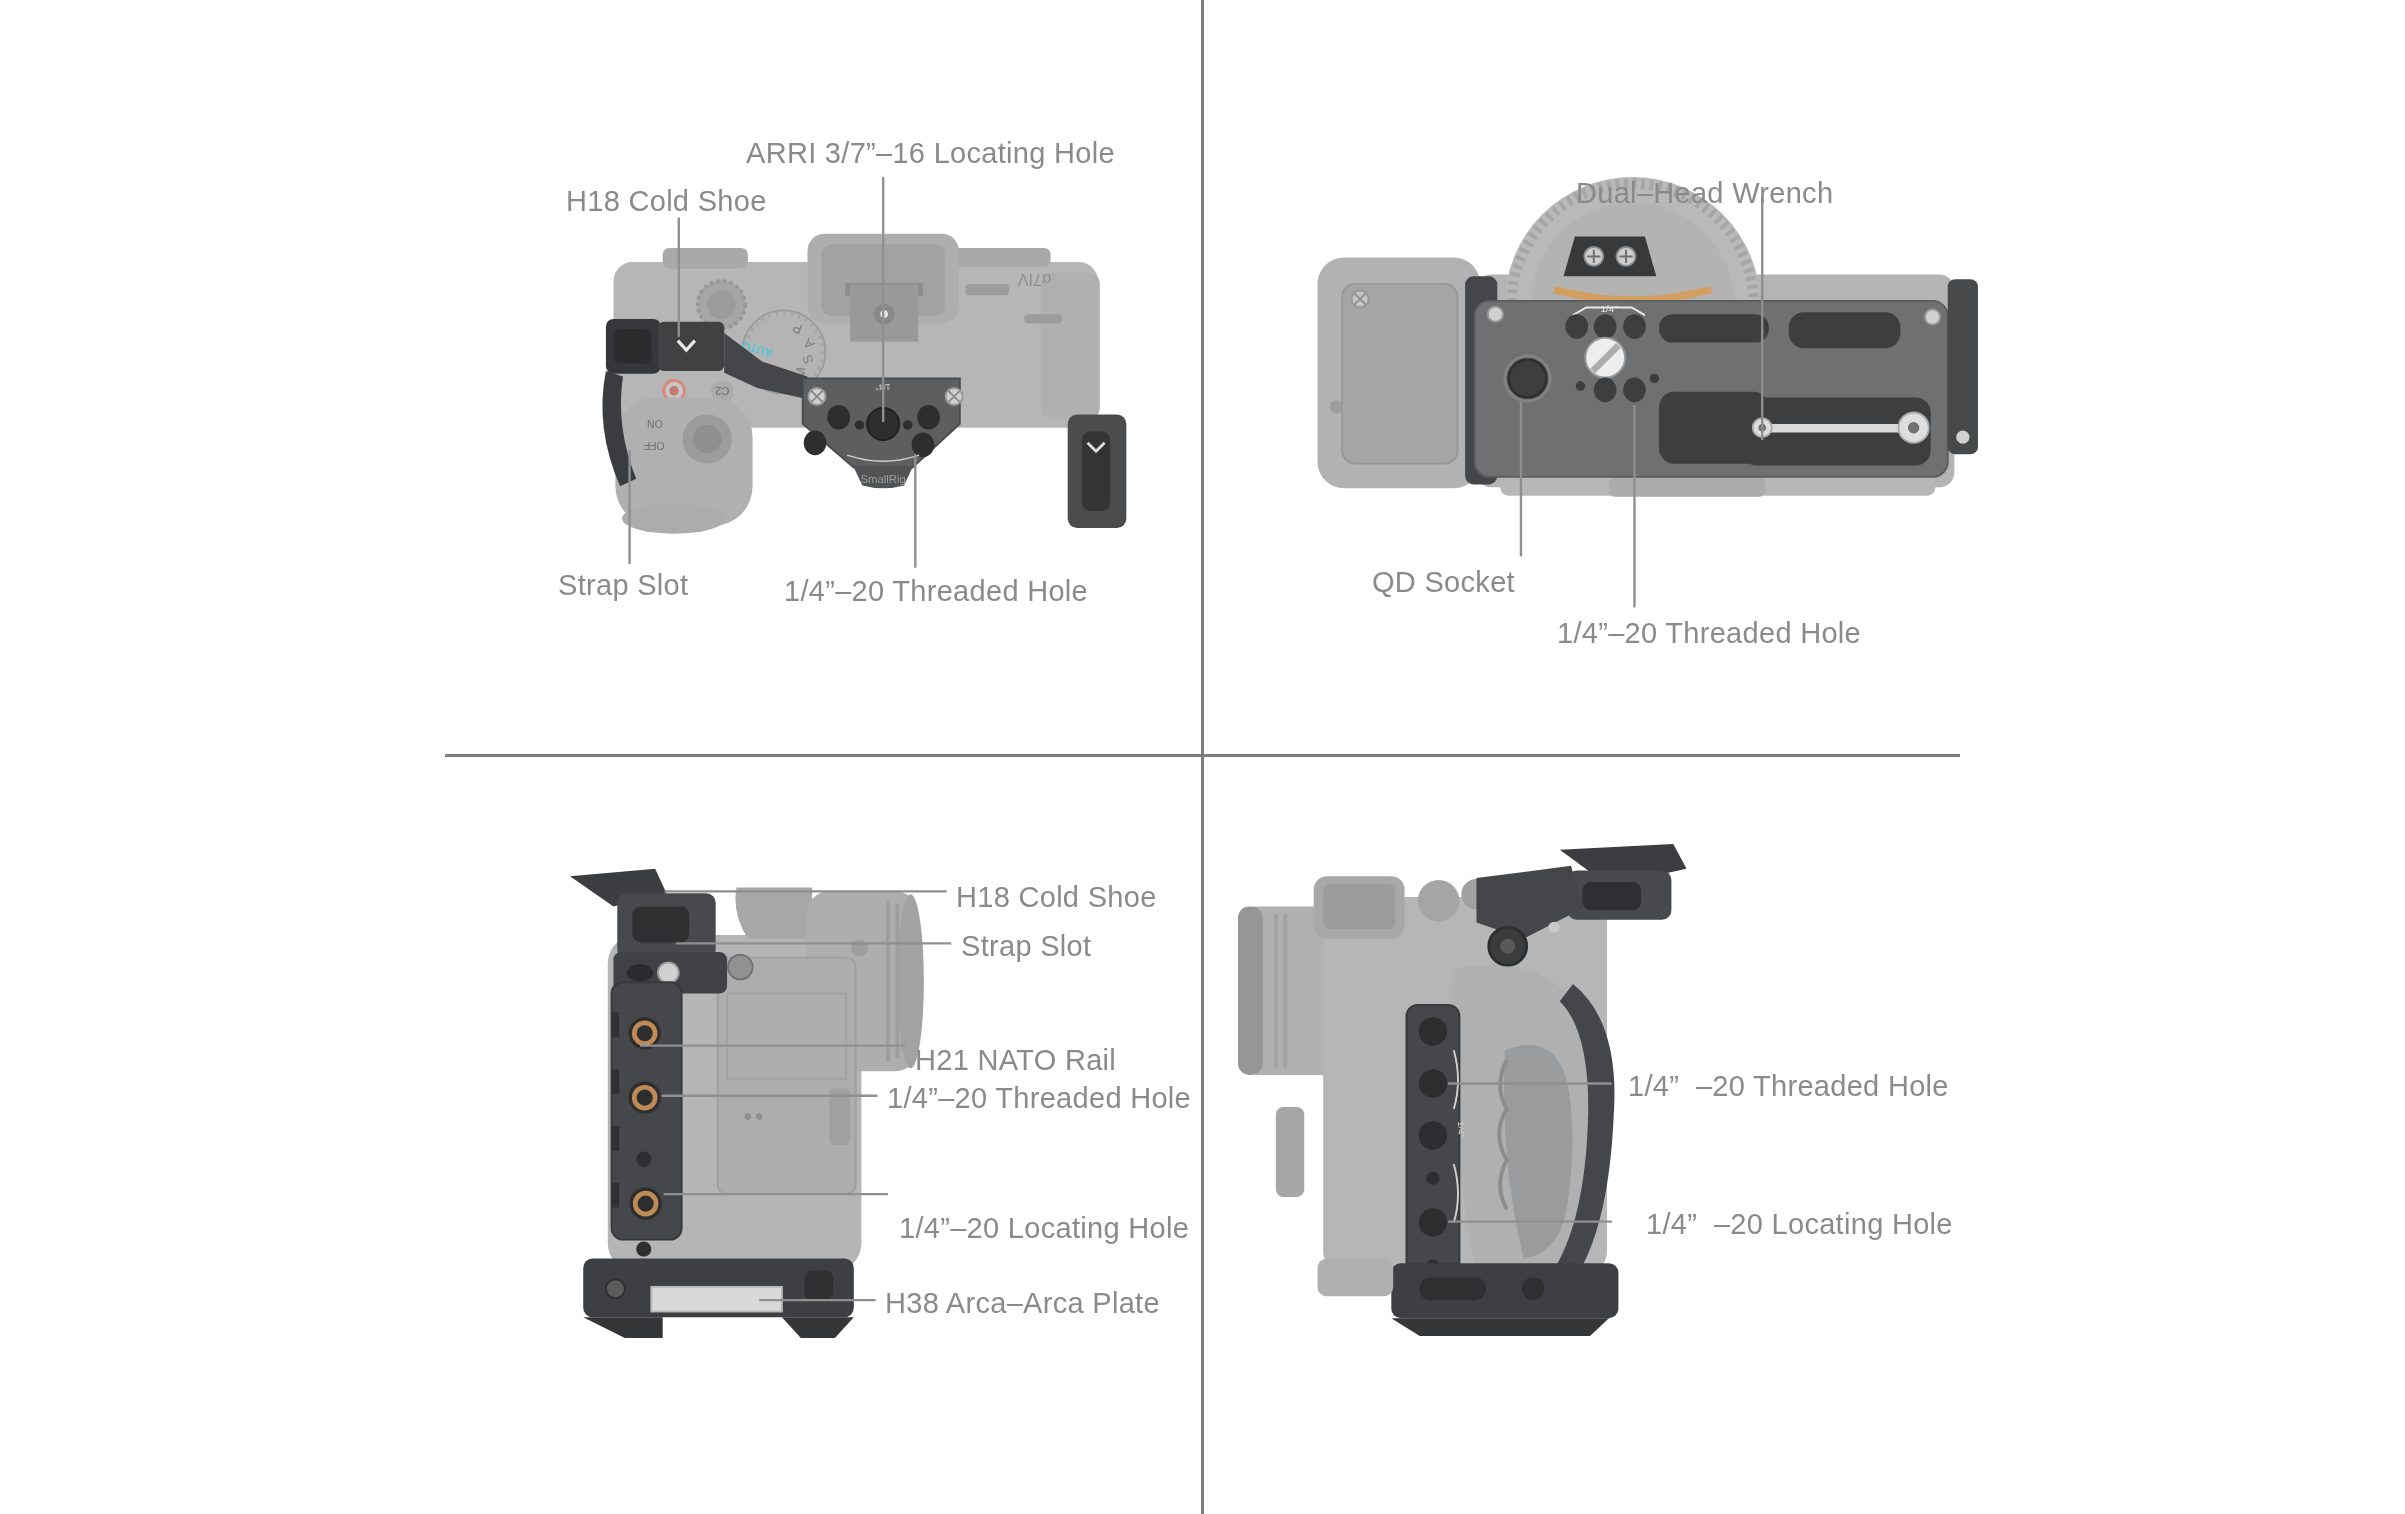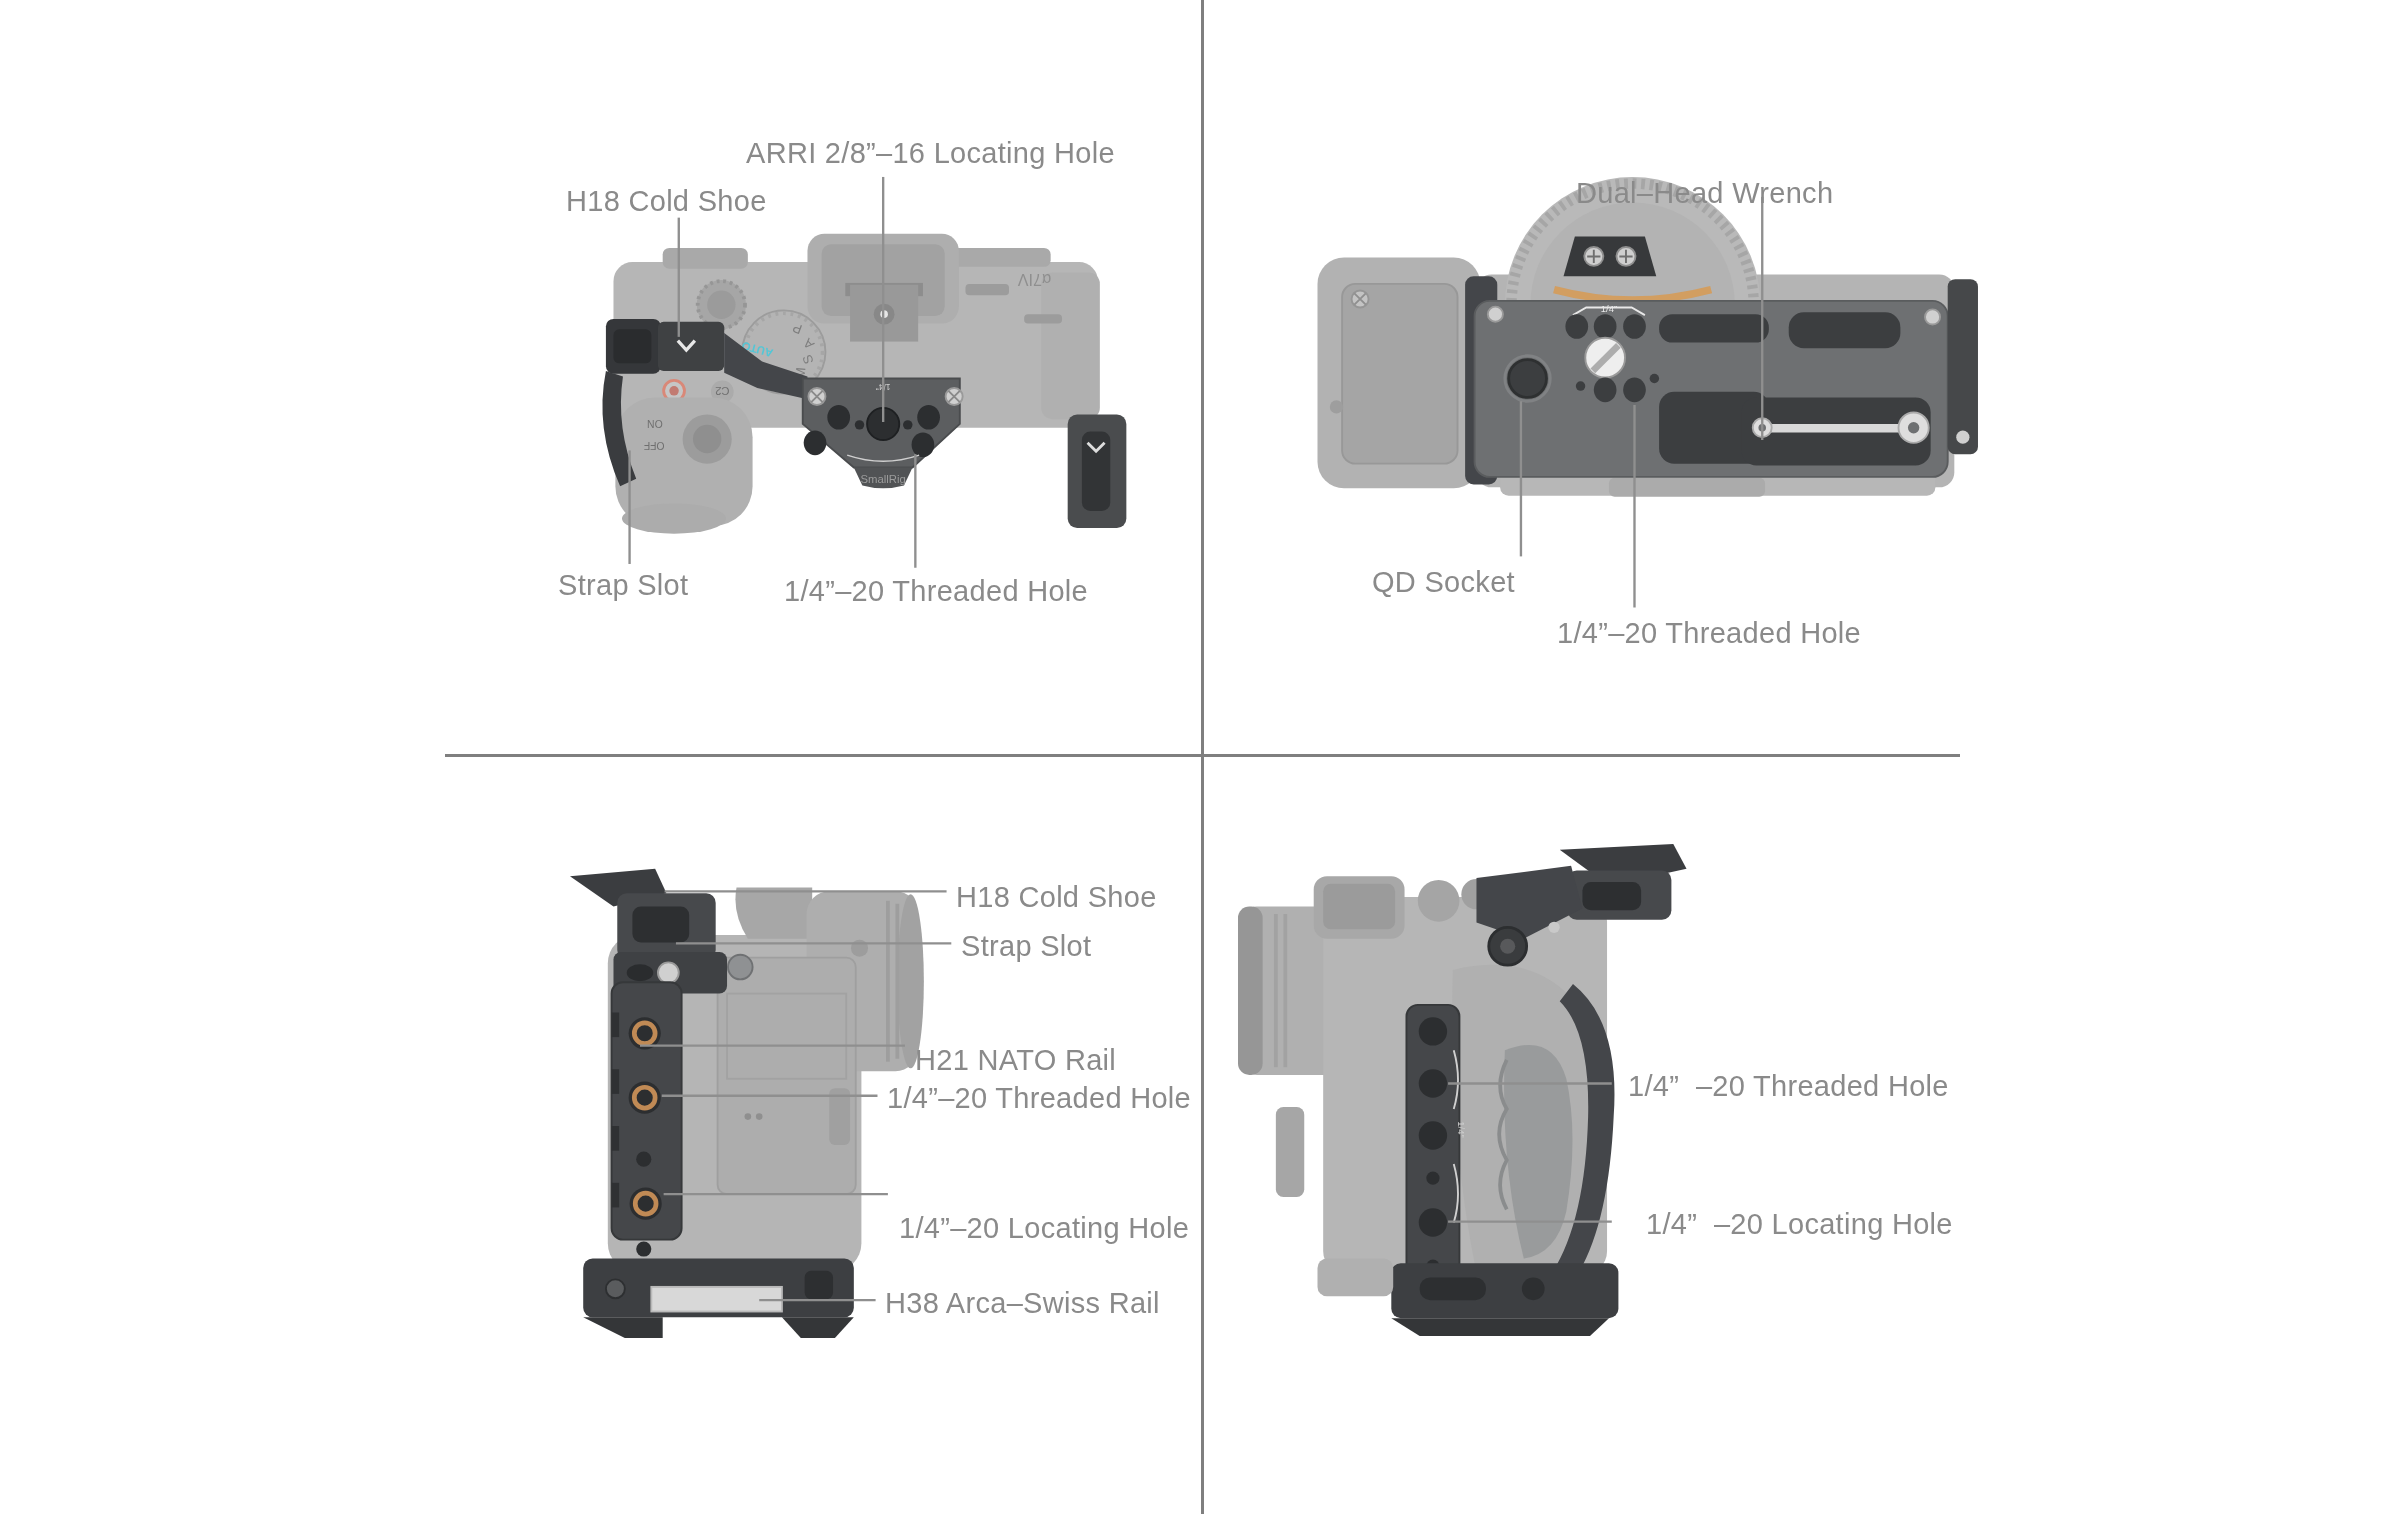--- a/index.html
+++ b/index.html
@@ -260,33 +260,33 @@
       <line x1="802" y1="1374" x2="925" y2="1374"></line>
 
       <line x1="1530" y1="1145" x2="1703" y2="1145"></line>
       <line x1="1530" y1="1291" x2="1703" y2="1291"></line>
     </g>
   </svg>
 
   <div class="divider-v"></div>
   <div class="divider-h"></div>
 
-  <div class="label" style="left:746px;top:137px">ARRI 2/8”–16 Locating Hole</div>
+  <div class="label" style="left:746px;top:137px">ARRI 3/7”–16 Locating Hole</div>
   <div class="label" style="left:566px;top:185px">H18 Cold Shoe</div>
   <div class="label" style="left:558px;top:569px">Strap Slot</div>
   <div class="label" style="left:784px;top:575px">1/4”–20 Threaded Hole</div>
 
   <div class="label" style="left:1576px;top:177px">Dual–Head Wrench</div>
   <div class="label" style="left:1372px;top:566px">QD Socket</div>
   <div class="label" style="left:1557px;top:617px">1/4”–20 Threaded Hole</div>
 
   <div class="label" style="left:956px;top:881px">H18 Cold Shoe</div>
   <div class="label" style="left:961px;top:930px">Strap Slot</div>
   <div class="label" style="left:915px;top:1044px">H21 NATO Rail</div>
   <div class="label" style="left:887px;top:1082px">1/4”–20 Threaded Hole</div>
   <div class="label" style="left:899px;top:1212px">1/4”–20 Locating Hole</div>
-  <div class="label" style="left:885px;top:1287px">H38 Arca–Swiss Rail</div>
+  <div class="label" style="left:885px;top:1287px">H38 Arca–Arca Plate</div>
 
   <div class="label" style="left:1628px;top:1070px">1/4”  –20 Threaded Hole</div>
   <div class="label" style="left:1646px;top:1208px">1/4”  –20 Locating Hole</div>
 
 </div>
 
 
 </body></html>

